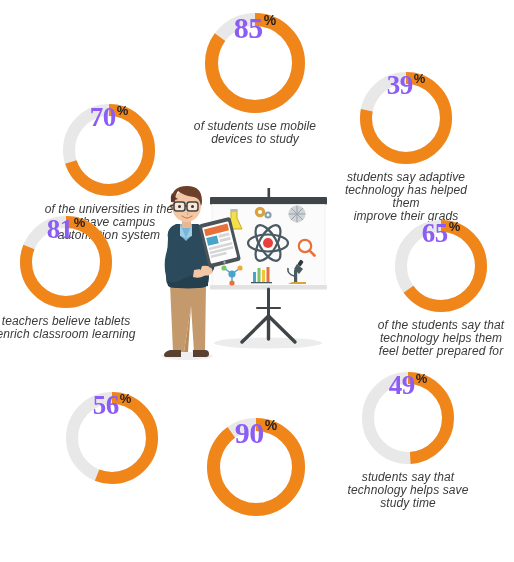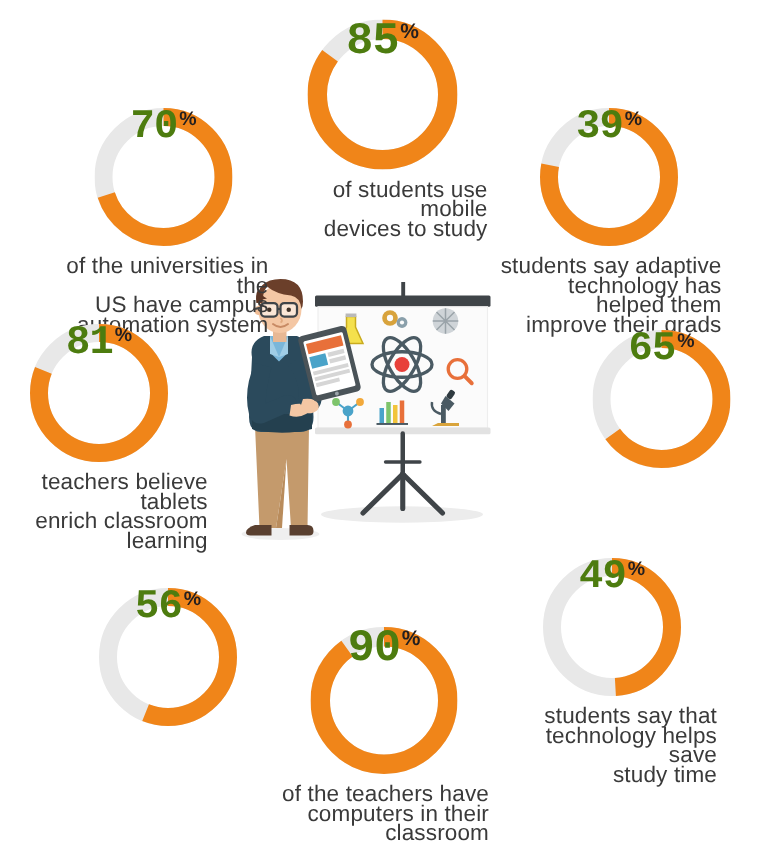--- a/index.html
+++ b/index.html
@@ -13,27 +13,27 @@
   
   .stat{position:absolute;display:flex;flex-direction:column;align-items:center;}
   .donut{position:relative;}
   .donut svg{display:block;transform:rotate(-90deg);}
   .center{
     position:absolute;inset:0;display:flex;align-items:baseline;
     justify-content:center;
   }
   .center-inner{display:flex;align-items:flex-start;line-height:1;}
   .num{
-    font-weight:bold;color:#4d7c0f;letter-spacing:-0.5px;
-    font-family:Liberation Mono, monospace;
+    font-weight:bold;color:#8b5cf6;letter-spacing:-0.5px;
+    font-family:Liberation Serif, serif;
   }
   .pct{font-weight:bold;color:#231f20;margin-left:1px;}
   .caption{
-    text-align:right;color:#3a3a3a;font-size:15px;line-height:13px;
-    margin-top:7px;white-space:pre-line;letter-spacing:.1px;
+    text-align:center;color:#3a3a3a;font-size:12px;line-height:13px;
+    margin-top:7px;white-space:pre-line;letter-spacing:.1px;font-style:italic;
   }
 
   
   #illus{position:absolute;left:150px;top:176px;width:182px;height:186px;}
   #illus svg{display:block;}
 </style>
 </head>
 <body>
 
 <div id="canvas">
@@ -202,21 +202,21 @@
           <div class="center-inner">
             <span class="num" style="font-size: 30px;">85</span>
             <span class="pct" style="font-size: 14px;">%</span>
           </div>
         </div>
       </div>
       <div class="caption" style="width: 140px;">of students use mobile
 devices to study</div>
     </div>
     <div class="stat" style="left: 63px; top: 72px; width: 140px; margin-left: -24px;">
-      <div class="donut" style="width: 92px; height: 92px;">
+      <div class="donut" style="width: 92px; height: 92px; margin-top: 32px;">
         <svg width="92" height="92" viewBox="0 0 92 92">
           <circle cx="46" cy="46" r="40" fill="none" stroke="#e8e8e8" stroke-width="12"></circle>
           <circle cx="46" cy="46" r="40" fill="none" stroke="#f08519" stroke-width="12" stroke-dasharray="175.92918860102841 75.39822368615503" stroke-dashoffset="0"></circle>
         </svg>
         <div class="center">
           <div class="center-inner">
             <span class="num" style="font-size: 27px;">70</span>
             <span class="pct" style="font-size: 13px;">%</span>
           </div>
         </div>
@@ -264,20 +264,23 @@
           <circle cx="46" cy="46" r="40" fill="none" stroke="#e8e8e8" stroke-width="12"></circle>
           <circle cx="46" cy="46" r="40" fill="none" stroke="#f08519" stroke-width="12" stroke-dasharray="163.36281798666926 87.9645943005142" stroke-dashoffset="0"></circle>
         </svg>
         <div class="center">
           <div class="center-inner">
             <span class="num" style="font-size: 27px;">65</span>
             <span class="pct" style="font-size: 13px;">%</span>
           </div>
         </div>
       </div>
+      <div class="caption" style="width: 145px;">of the students say that
+technology helps them
+feel better prepared for</div>
     </div>
     <div class="stat" style="left: 66px; top: 392px; width: 140px; margin-left: -24px; gap: 22px;">
       <div class="donut" style="width: 92px; height: 92px;">
         <svg width="92" height="92" viewBox="0 0 92 92">
           <circle cx="46" cy="46" r="40" fill="none" stroke="#e8e8e8" stroke-width="12"></circle>
           <circle cx="46" cy="46" r="40" fill="none" stroke="#f08519" stroke-width="12" stroke-dasharray="140.74335088082273 110.58406140636072" stroke-dashoffset="0"></circle>
         </svg>
         <div class="center">
           <div class="center-inner">
             <span class="num" style="font-size: 27px;">56</span>
@@ -292,23 +295,20 @@
           <circle cx="49" cy="49" r="42.5" fill="none" stroke="#e8e8e8" stroke-width="13"></circle>
           <circle cx="49" cy="49" r="42.5" fill="none" stroke="#f08519" stroke-width="13" stroke-dasharray="240.33183799961918 26.703537555513236" stroke-dashoffset="0"></circle>
         </svg>
         <div class="center">
           <div class="center-inner">
             <span class="num" style="font-size: 30px;">90</span>
             <span class="pct" style="font-size: 14px;">%</span>
           </div>
         </div>
       </div>
-      <div class="caption" style="width: 140px;">of the teachers have
-computers in their
-classroom</div>
     </div>
     <div class="stat" style="left: 362px; top: 372px; width: 140px; margin-left: -24px;">
       <div class="donut" style="width: 92px; height: 92px;">
         <svg width="92" height="92" viewBox="0 0 92 92">
           <circle cx="46" cy="46" r="40" fill="none" stroke="#e8e8e8" stroke-width="12"></circle>
           <circle cx="46" cy="46" r="40" fill="none" stroke="#f08519" stroke-width="12" stroke-dasharray="123.15043202071989 128.17698026646354" stroke-dashoffset="0"></circle>
         </svg>
         <div class="center">
           <div class="center-inner">
             <span class="num" style="font-size: 27px;">49</span>

